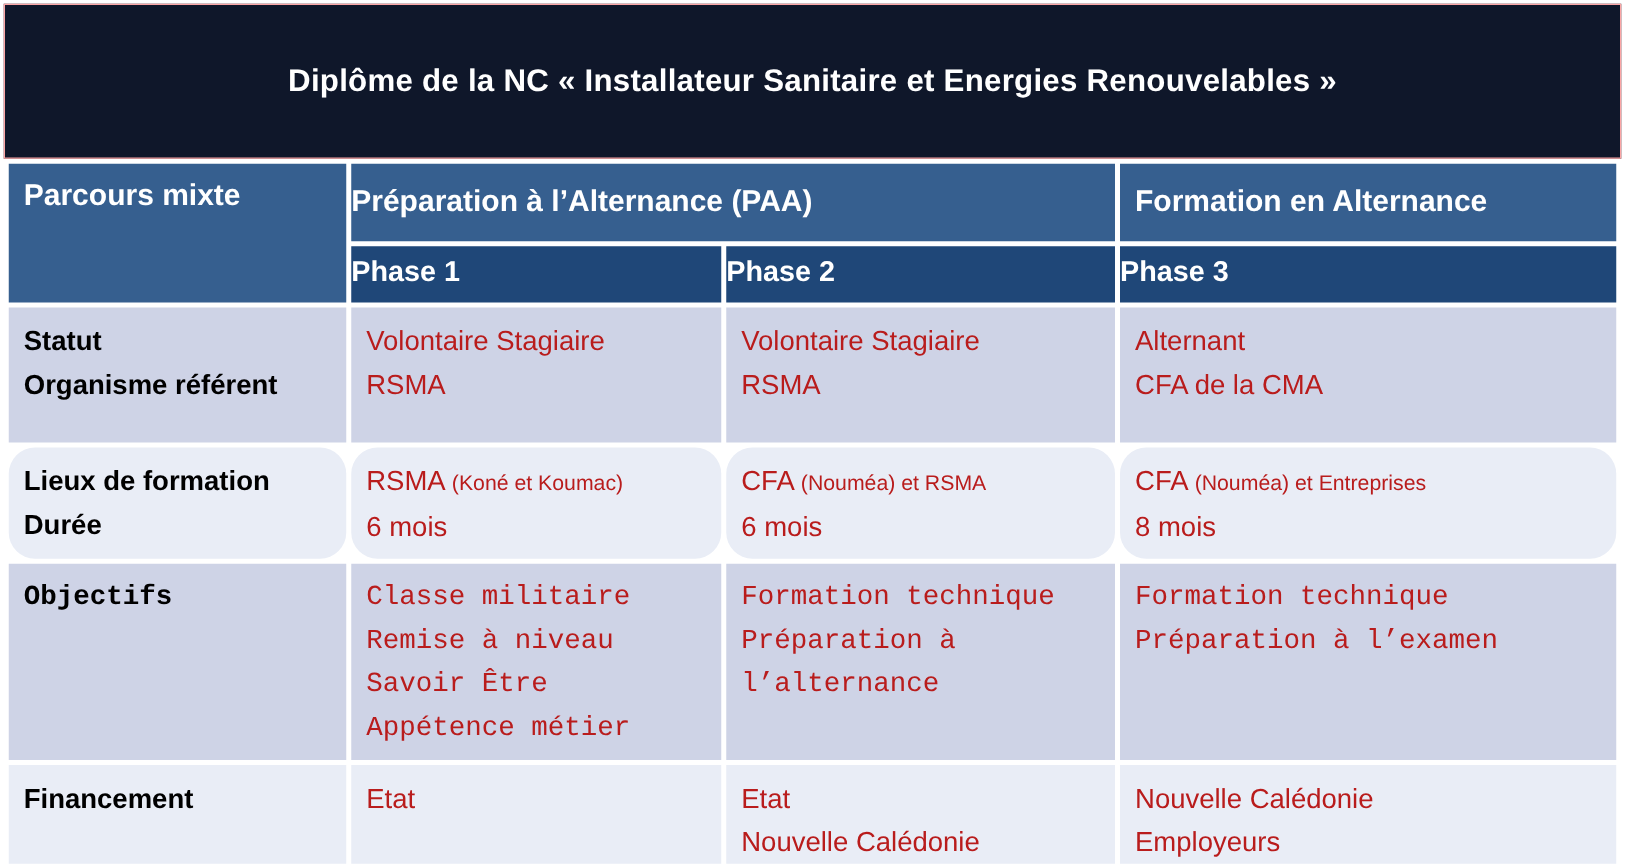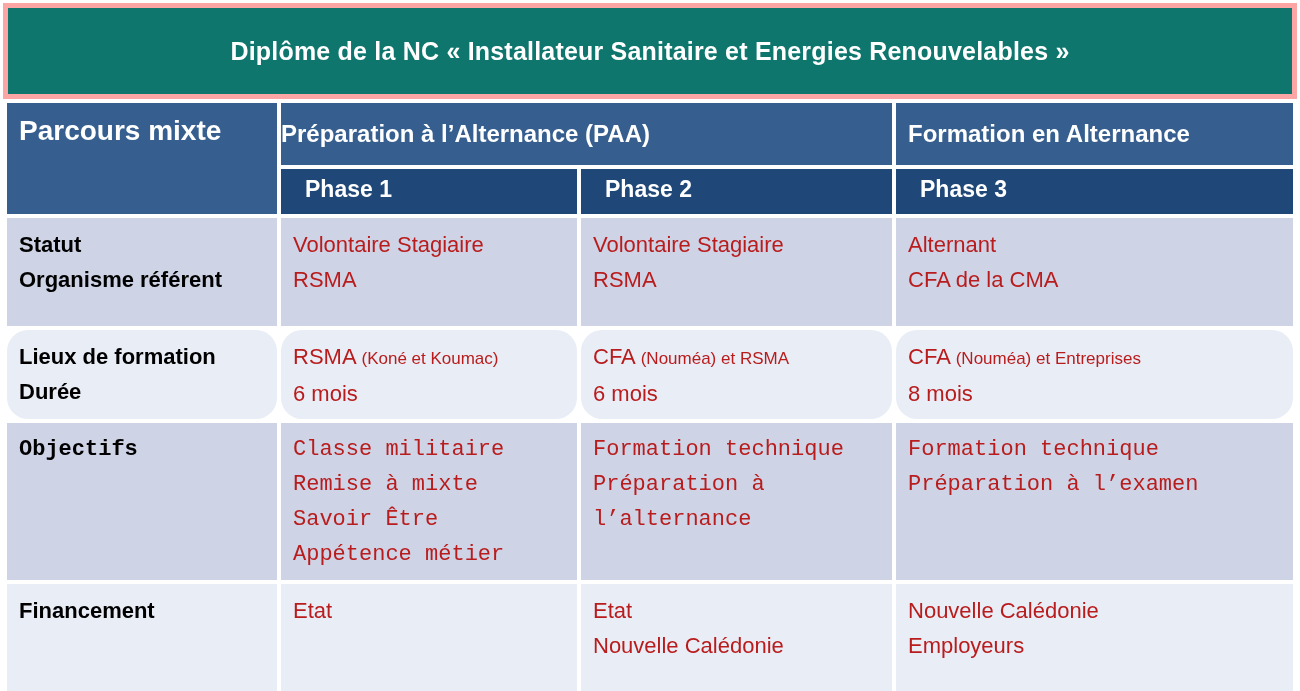--- a/index.html
+++ b/index.html
@@ -8,23 +8,23 @@
     width: 1300px; height: 691px;
     font-family: "Liberation Sans", sans-serif;
     overflow: hidden;
   }
   .slide {
     width: 1300px; height: 691px;
     background: #ffffff;
     padding: 3px 3px 0 3px;
   }
   .banner {
-    height: 96px;
-    background: #0f766e;
-    border: 5px solid #fca5a5;
+    height: 124px;
+    background: #0f172a;
+    border: 1px solid #fca5a5;
     display: flex; align-items: center; justify-content: center;
   }
   .banner-title {
     color: #ffffff;
     font-weight: bold;
     font-size: 25px;
     letter-spacing: 0.2px;
     white-space: nowrap;
   }
   table.program {
@@ -39,33 +39,33 @@
   col.c4 { width: 397px; }
 
   th { font-weight: bold; color: #ffffff; }
   tr.h1 th { height: 62px; }
   tr.h2 th { height: 45px; }
 
   th.corner {
     background: #365F8F;
     text-align: left; vertical-align: top;
     padding: 12px 24px 0 12px;
-    font-size: 28px;
+    font-size: 24px;
   }
   th.group {
     background: #365F8F;
     font-size: 24px;
     vertical-align: middle;
   }
   th.group-paa { text-align: left; }
   th.group-fa  { text-align: left; padding-left: 12px; margin-left: 40px; }
   tr.h2 th.phase {
     background: #1F4778;
     text-align: left; vertical-align: middle;
-    padding: 2px 12px 6px 24px;
+    padding: 2px 12px 6px 0;
     font-size: 23px;
   }
 
   tbody td {
     vertical-align: top;
     padding: 9px 12px 8px 12px;
     font-size: 22px;
     line-height: 35px;
     color: #b91c1c;
   }
@@ -142,21 +142,21 @@
             <div><span>CFA </span><span class="small">(Nouméa) et Entreprises</span></div>
             <div><span>8 mois</span></div>
           </td>
         </tr>
         <tr>
           <td class="row-label">
             <div>Objectifs</div>
           </td>
           <td>
             <div><span>Classe militaire</span></div>
-            <div><span>Remise à mixte</span></div>
+            <div><span>Remise à niveau</span></div>
             <div><span>Savoir Être</span></div>
             <div><span>Appétence métier</span></div>
           </td>
           <td>
             <div><span>Formation technique</span></div>
             <div><span>Préparation à</span></div>
             <div><span>l’alternance</span></div>
           </td>
           <td>
             <div><span>Formation technique</span></div>

